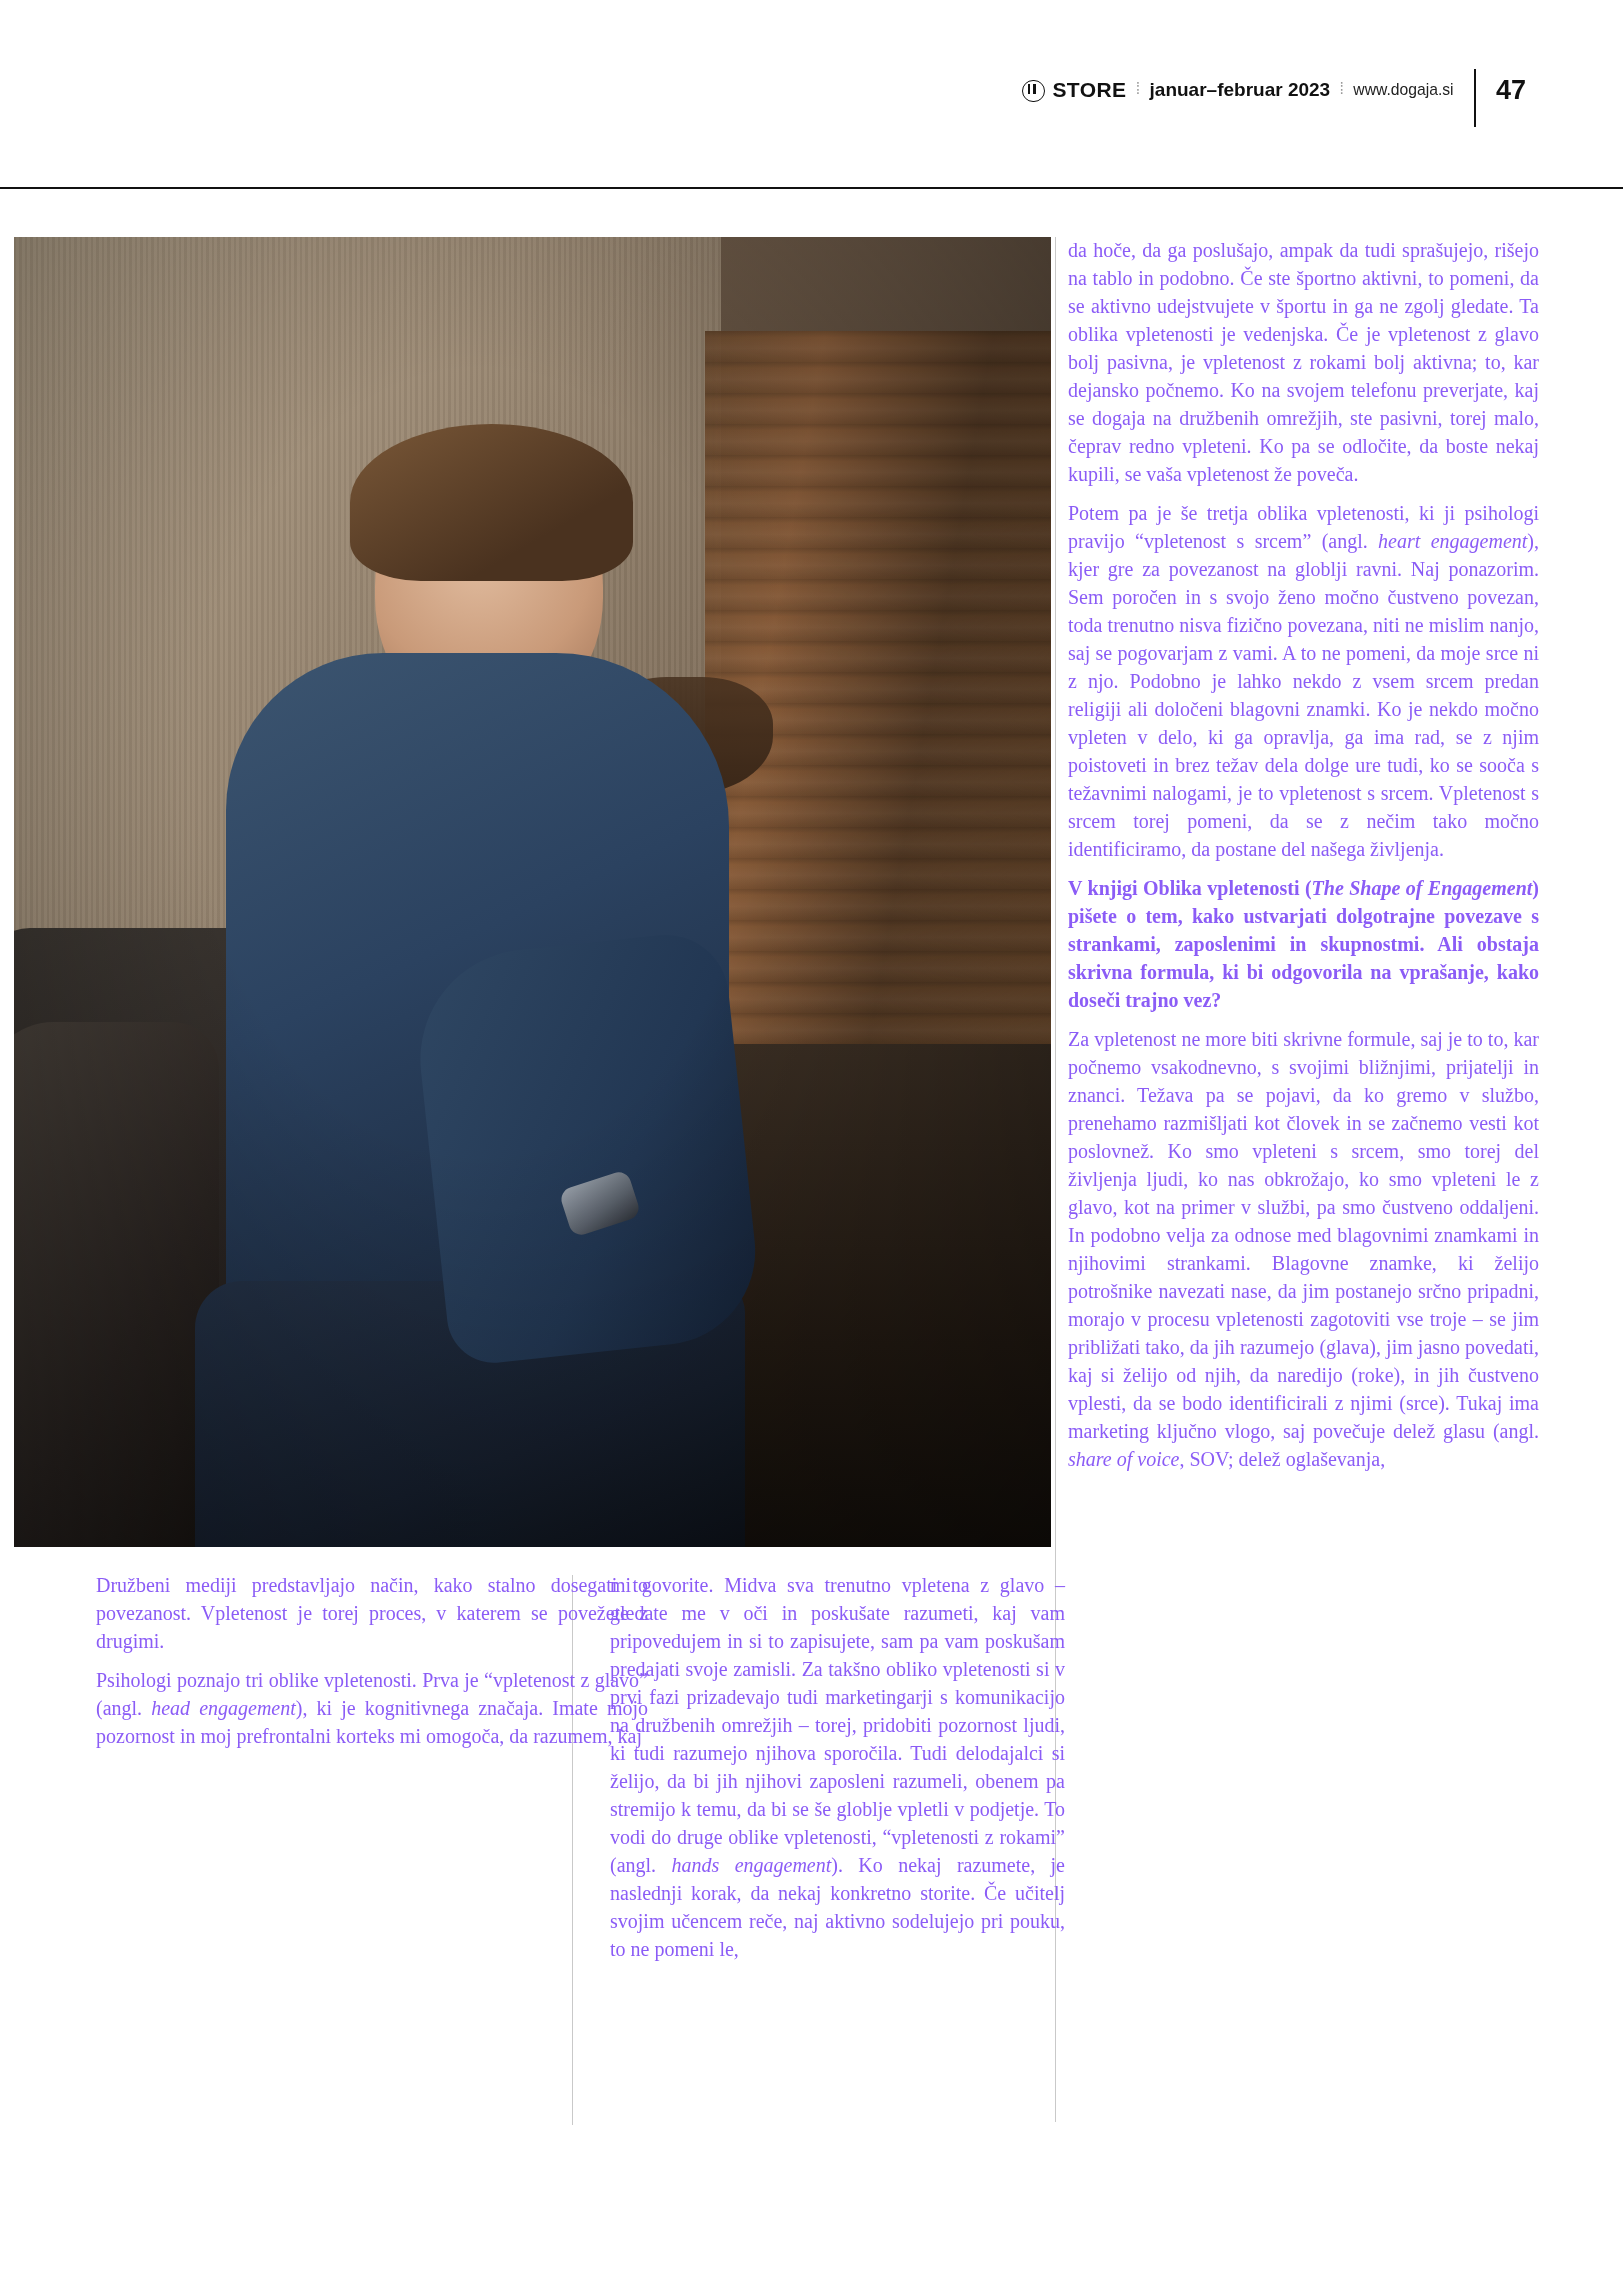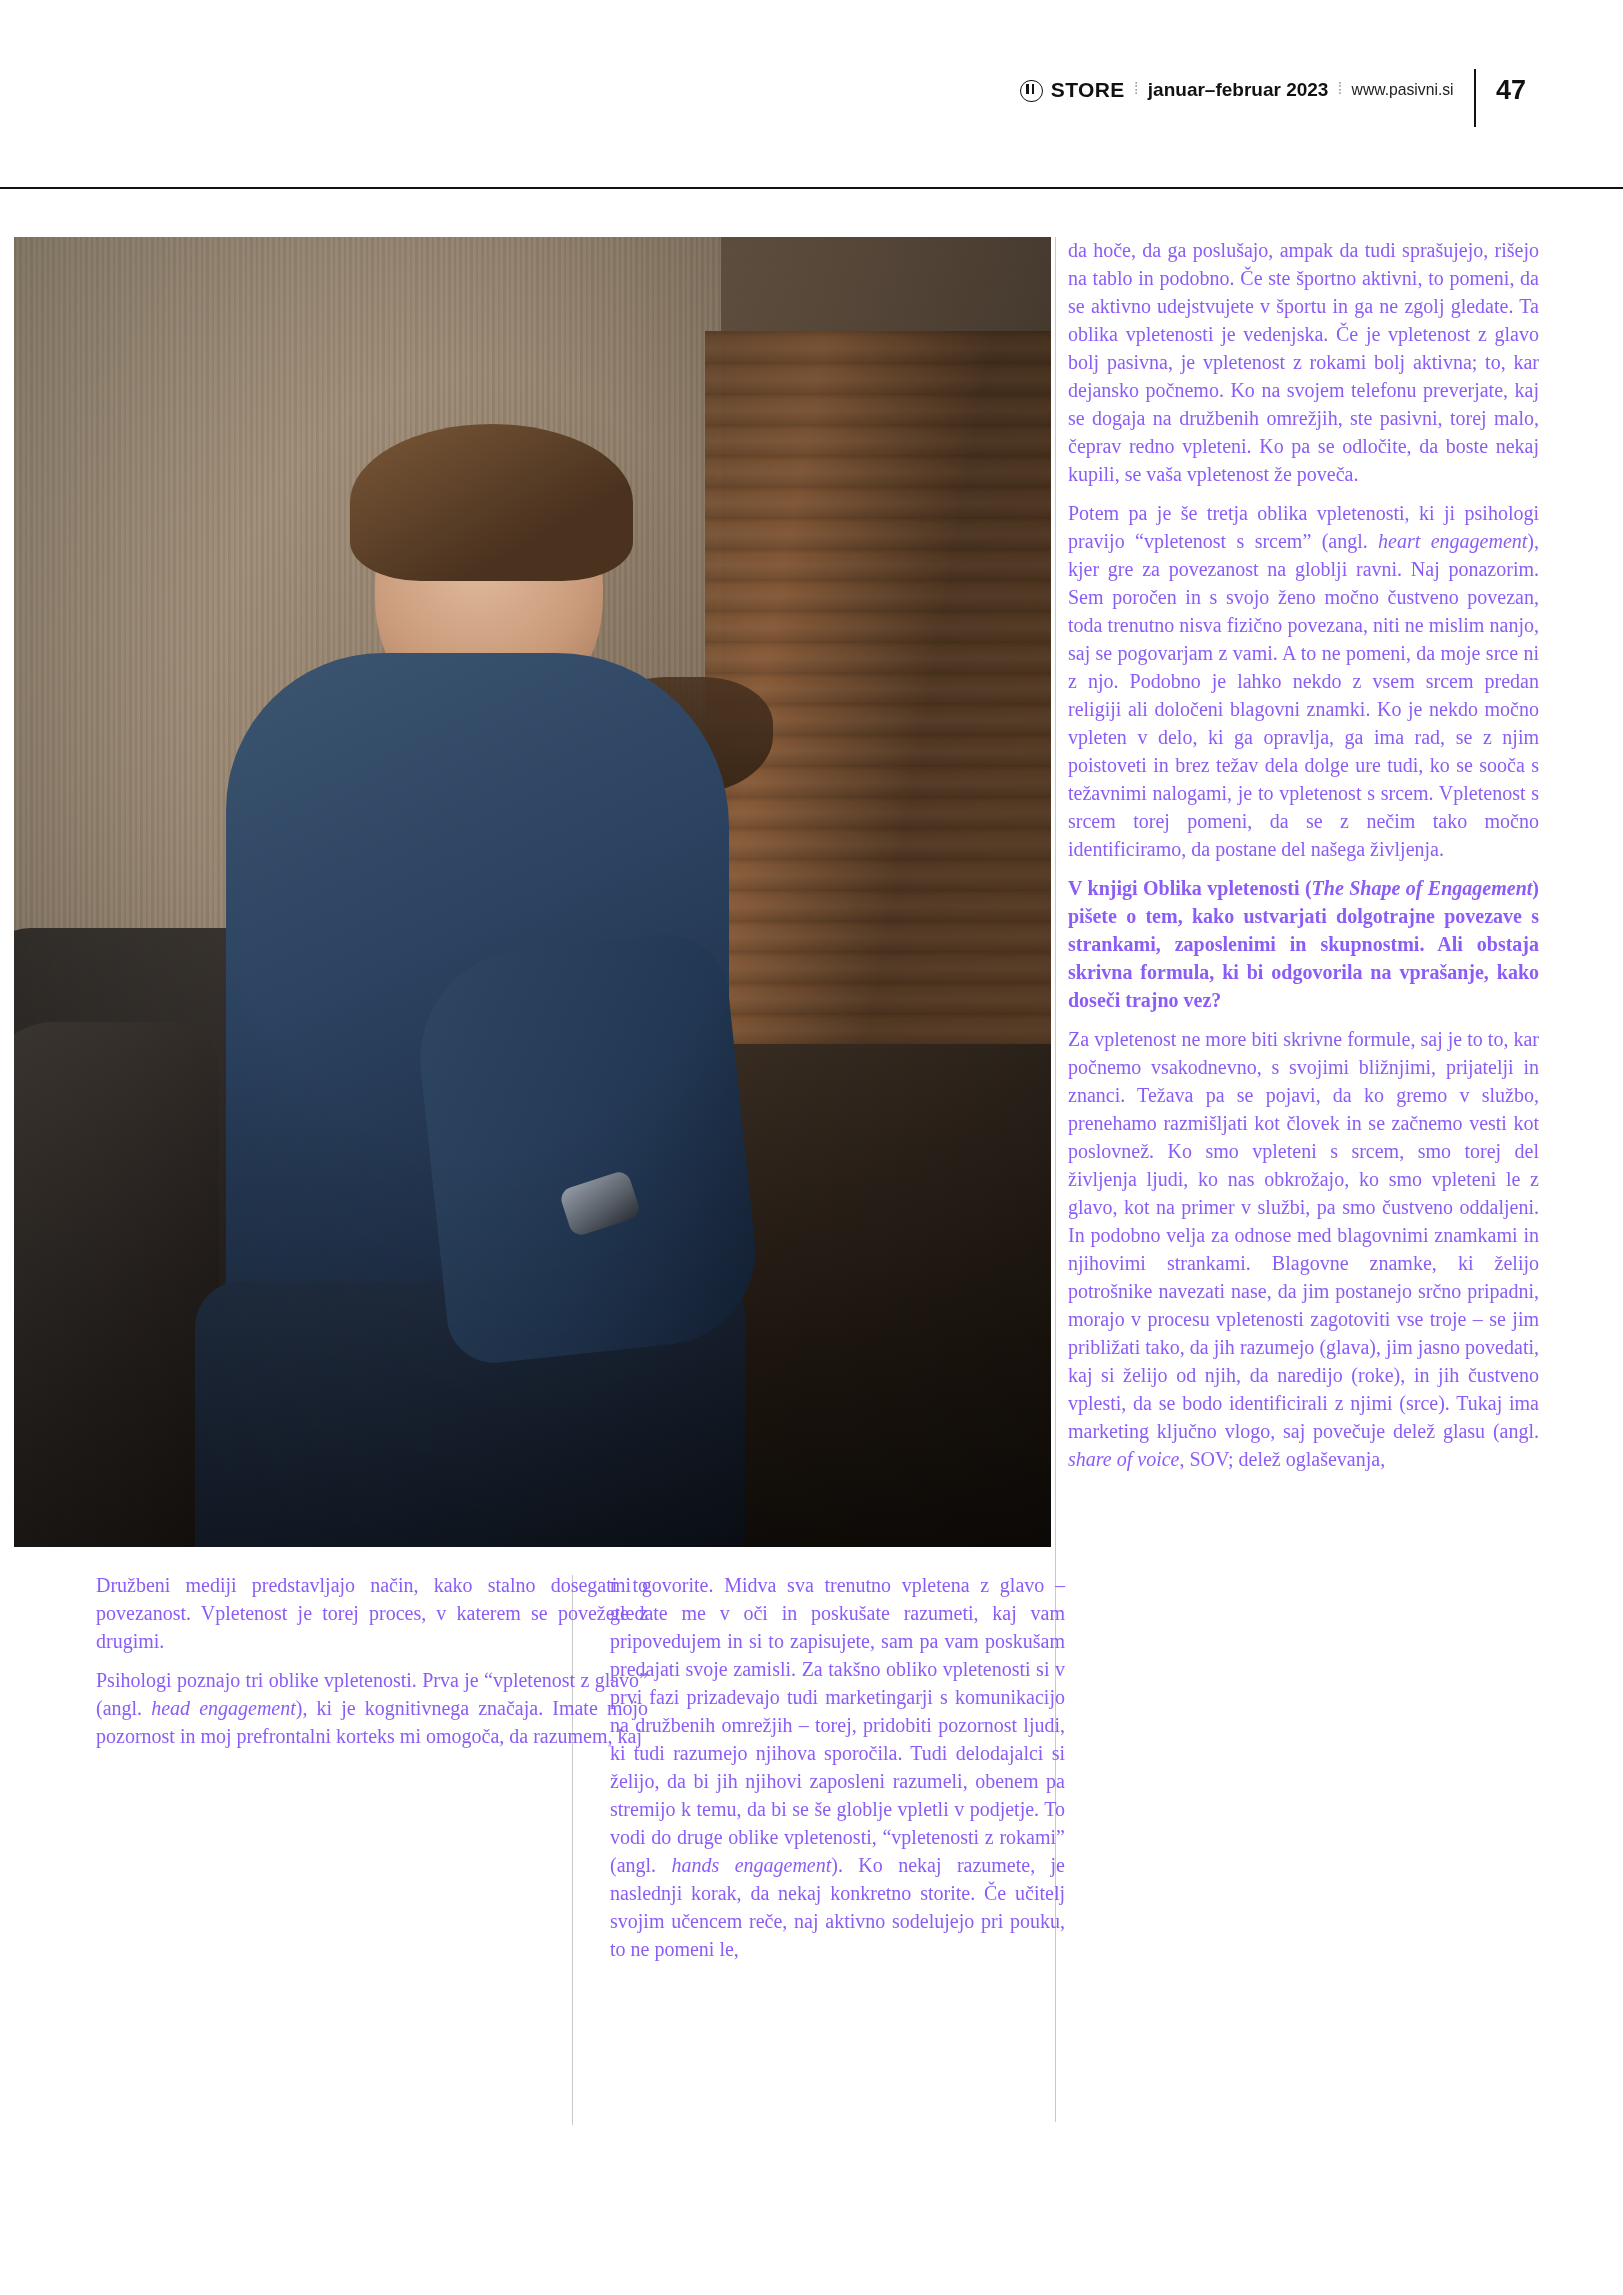--- a/index.html
+++ b/index.html
@@ -359,21 +359,21 @@
 
 <div class="page">
 
   <div class="header">
     <div class="header-inner">
       <span class="hdr-logo-mark"></span>
       <span class="hdr-store">STORE</span>
       <span class="hdr-sep">⁞</span>
       <span class="hdr-date">januar–februar 2023</span>
       <span class="hdr-sep">⁞</span>
-      <span class="hdr-url">www.pasivni.si</span>
+      <span class="hdr-url">www.dogaja.si</span>
       <span class="hdr-rule"></span>
       <span class="hdr-page">47</span>
     </div>
   </div>
 
   <div class="top-rule"></div>
 
   <div class="photo">
     <div class="photo-bg"></div>
     <div class="ph-wall-left"></div>

